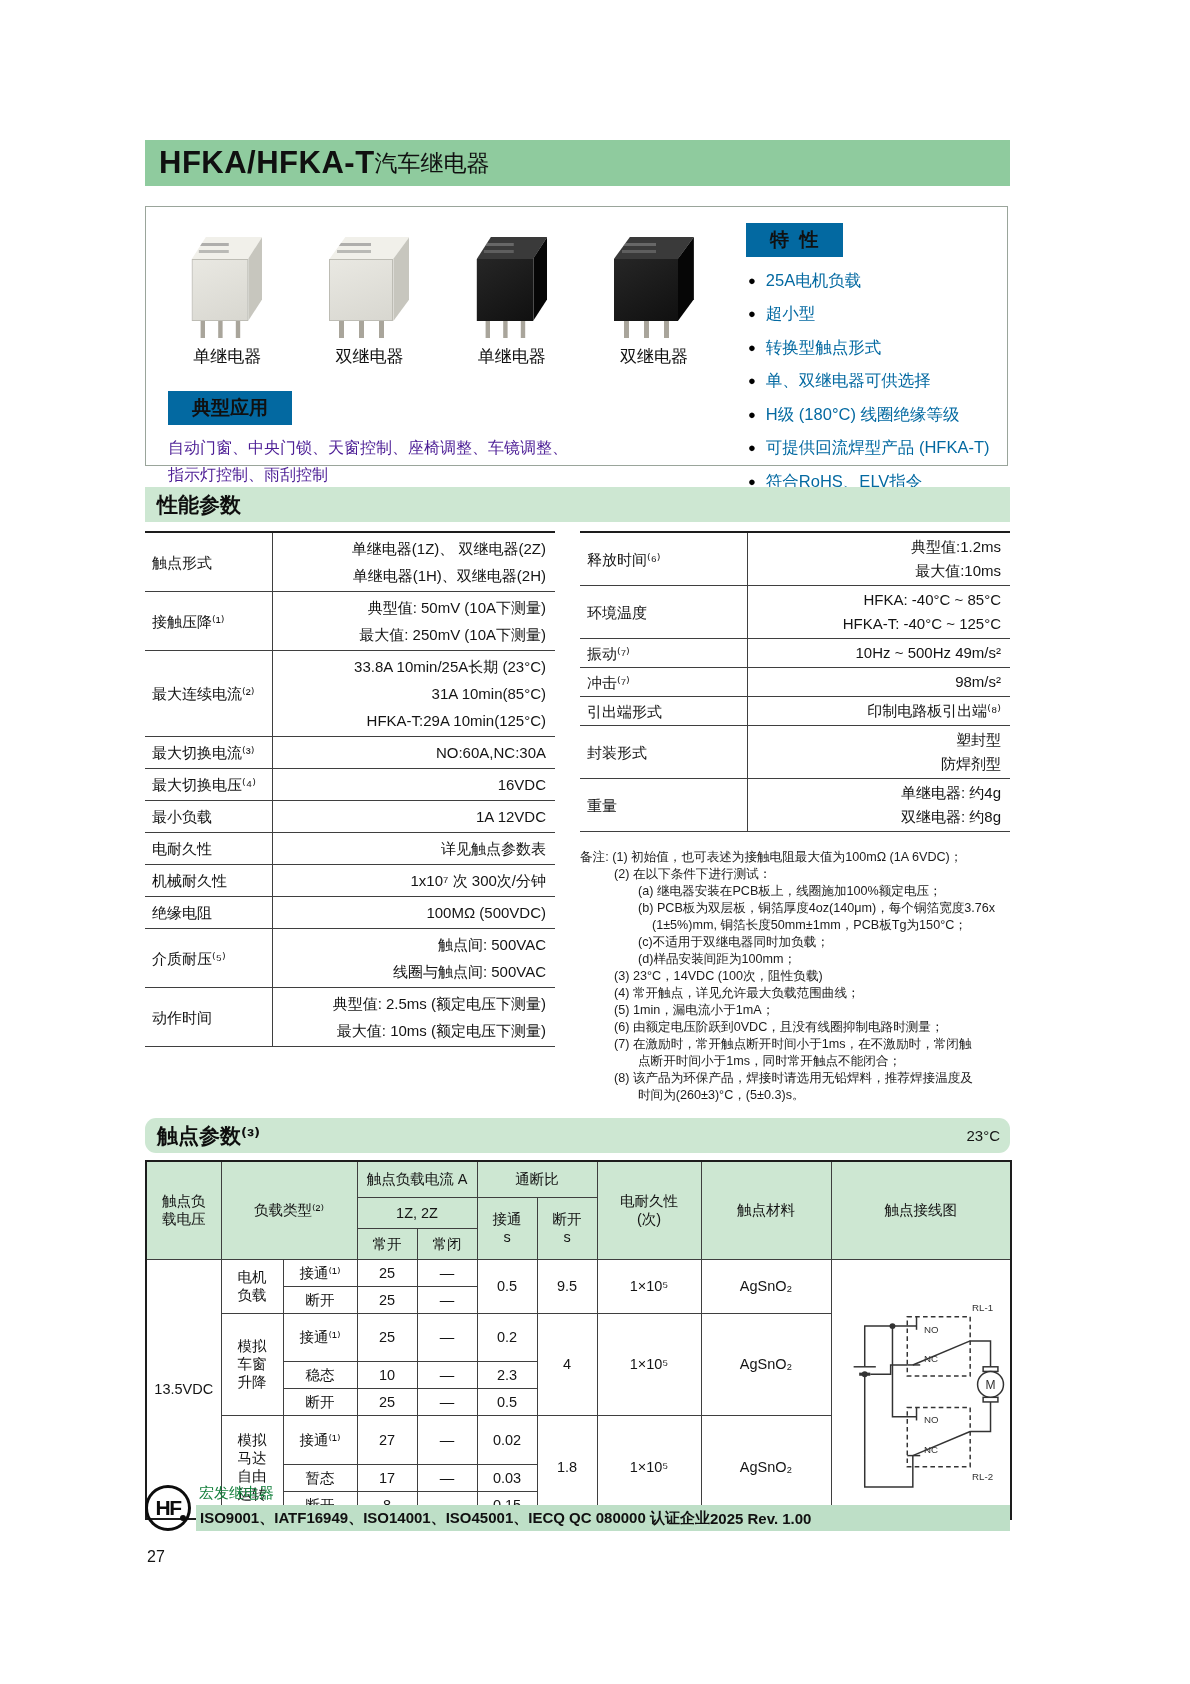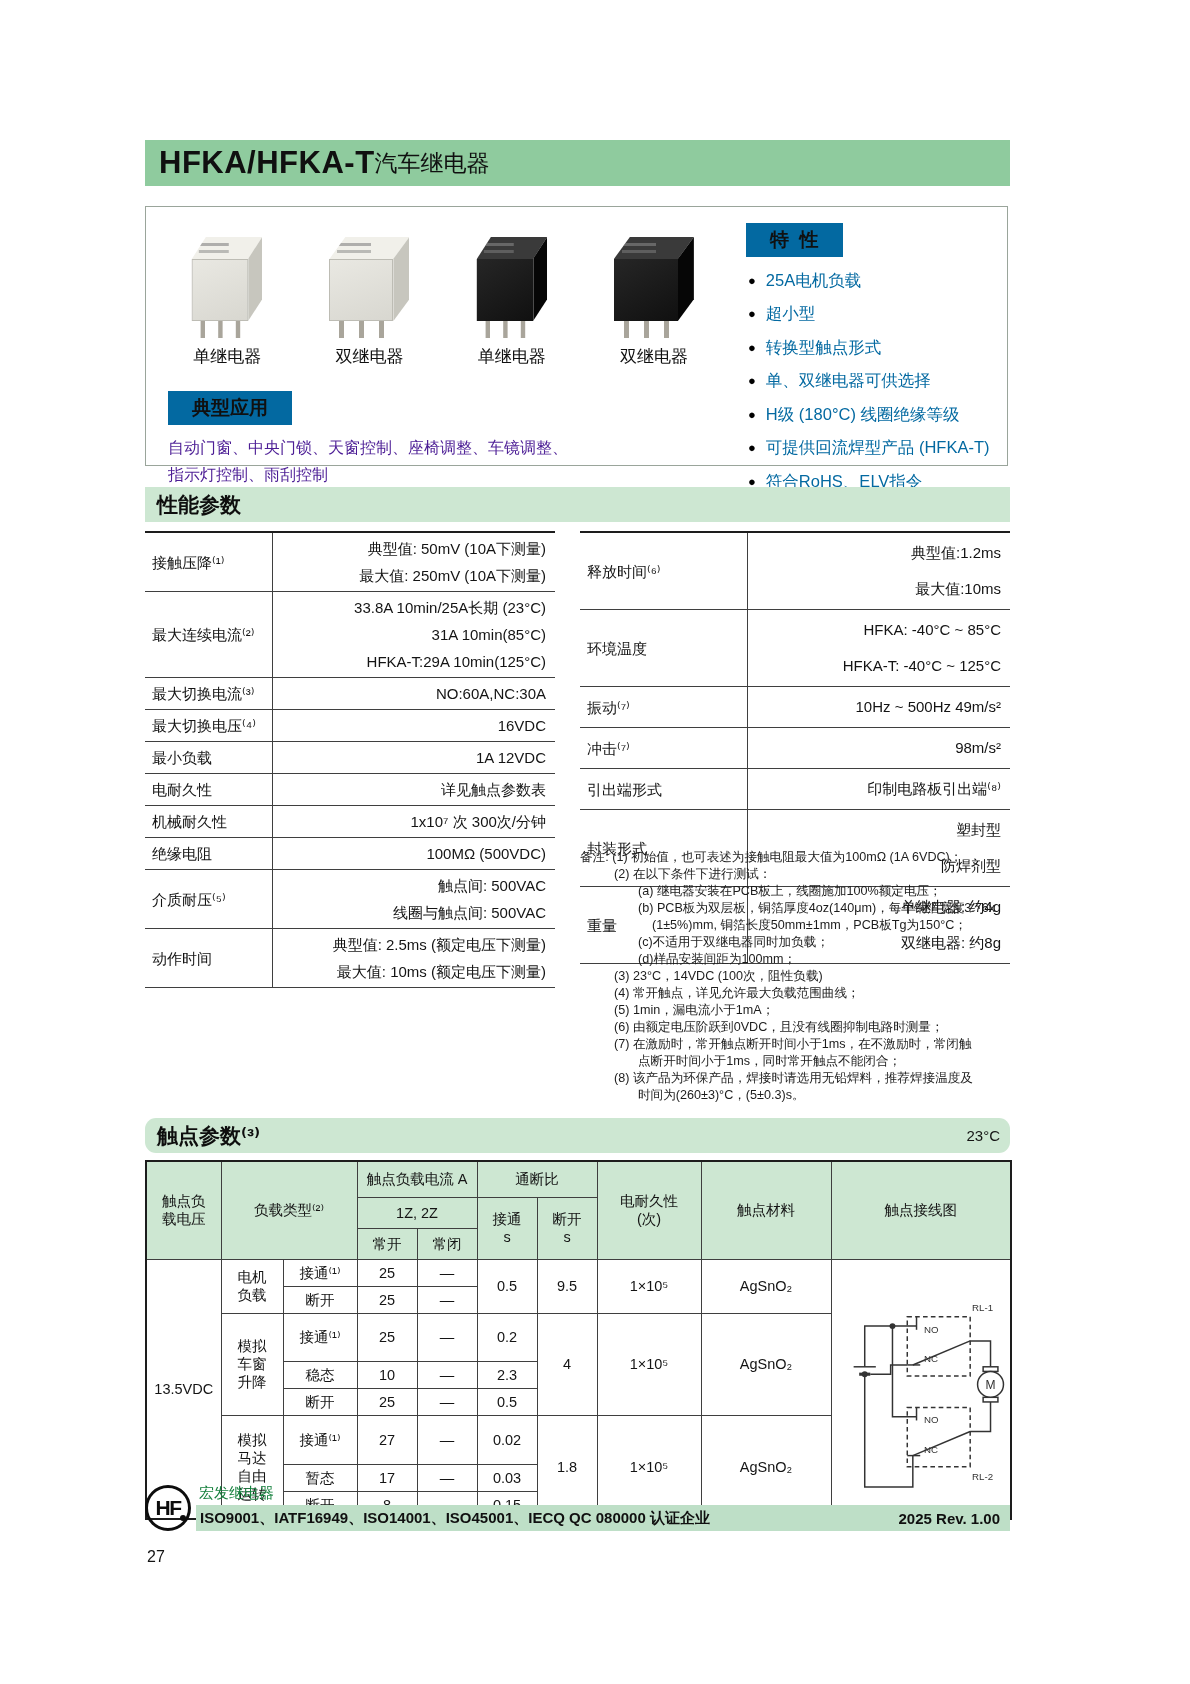--- a/index.html
+++ b/index.html
@@ -74,21 +74,21 @@
     border-right:1.2px solid #3f3f3f; padding:2px 4px 2px 7px; font-size:15px; line-height:19px;
   }
   .ptable.left  .plabel { width:128px; }
   .ptable.right .plabel { width:168px; }
   .pvalue {
     flex:1; display:flex; align-items:center; justify-content:flex-end;
     text-align:right; white-space:pre-line; box-sizing:border-box;
     padding:2px 9px 2px 4px; font-size:15px;
   }
   .ptable.left  .pvalue { line-height:27px; }
-  .ptable.right .pvalue { line-height:36px;text-align:right; }
+  .ptable.right .pvalue { line-height:24px;text-align:right; }
 
   
   .notes { position:absolute; left:580px; top:849px; width:434px; font-size:12.6px; line-height:17px; color:#1c1c1c; }
   .note { white-space:pre; }
   .n-i0 { padding-left:0; } .n-i1 { padding-left:34px; } .n-i2 { padding-left:58px; } .n-i3 { padding-left:72px; }
 
   
   .ctable-wrap { position:absolute; left:145px; top:1160px; width:865px; }
   table.ctable { border-collapse:collapse; width:865px; table-layout:fixed; }
   table.ctable td {
@@ -109,21 +109,21 @@
   .logo {
     width:46px; height:46px; border:3.5px solid #0d0d0d; border-radius:50%;
     display:flex; align-items:center; justify-content:center;
     font-weight:bold; font-size:21px; letter-spacing:-1.5px; color:#0d0d0d; position:relative; flex:0 0 auto;
     box-sizing:border-box; margin-right:5px;
   }
   .logo::after { content:""; position:absolute; right:2px; bottom:7px; width:6px; height:6px; background:#0d0d0d; border-radius:50%; }
   .footer-right { flex:1; }
   .brand { font-size:15px; color:#15803d; padding-left:3px; margin-bottom:2px; }
   .cert-bar {
-    background:#bedfc7; height:26px; display:flex; align-items:center; justify-content:space-between;
+    background:#bedfc7; height:26px; display:flex; align-items:center; 
     padding:0 10px 0 4px; font-size:15px; font-weight:bold; color:#101010;
   }
   .pagenum { position:absolute; left:147px; top:1548px; font-size:16px; color:#131313; }
 </style>
 </head>
 <body>
 
 <div class="page">
 
   <div class="titlebar">
@@ -227,20 +227,25 @@
           <span class="ftext">符合RoHS、ELV指令</span>
         </div>
     </div>
   </div>
 
   <div class="section-bar" style="top:487px;">
     <span class="stitle">性能参数</span>
   </div>
 
   <div class="ptable left">
+    <div class="prow">
+        <div class="plabel">触点形式</div>
+        <div class="pvalue">单继电器(1Z)、 双继电器(2Z)
+单继电器(1H)、双继电器(2H)</div>
+      </div>
     <div class="prow">
         <div class="plabel">接触压降⁽¹⁾</div>
         <div class="pvalue">典型值: 50mV (10A下测量)
 最大值: 250mV (10A下测量)</div>
       </div>
     <div class="prow">
         <div class="plabel">最大连续电流⁽²⁾</div>
         <div class="pvalue">33.8A 10min/25A长期 (23°C)
 31A 10min(85°C)
 HFKA-T:29A 10min(125°C)</div>

